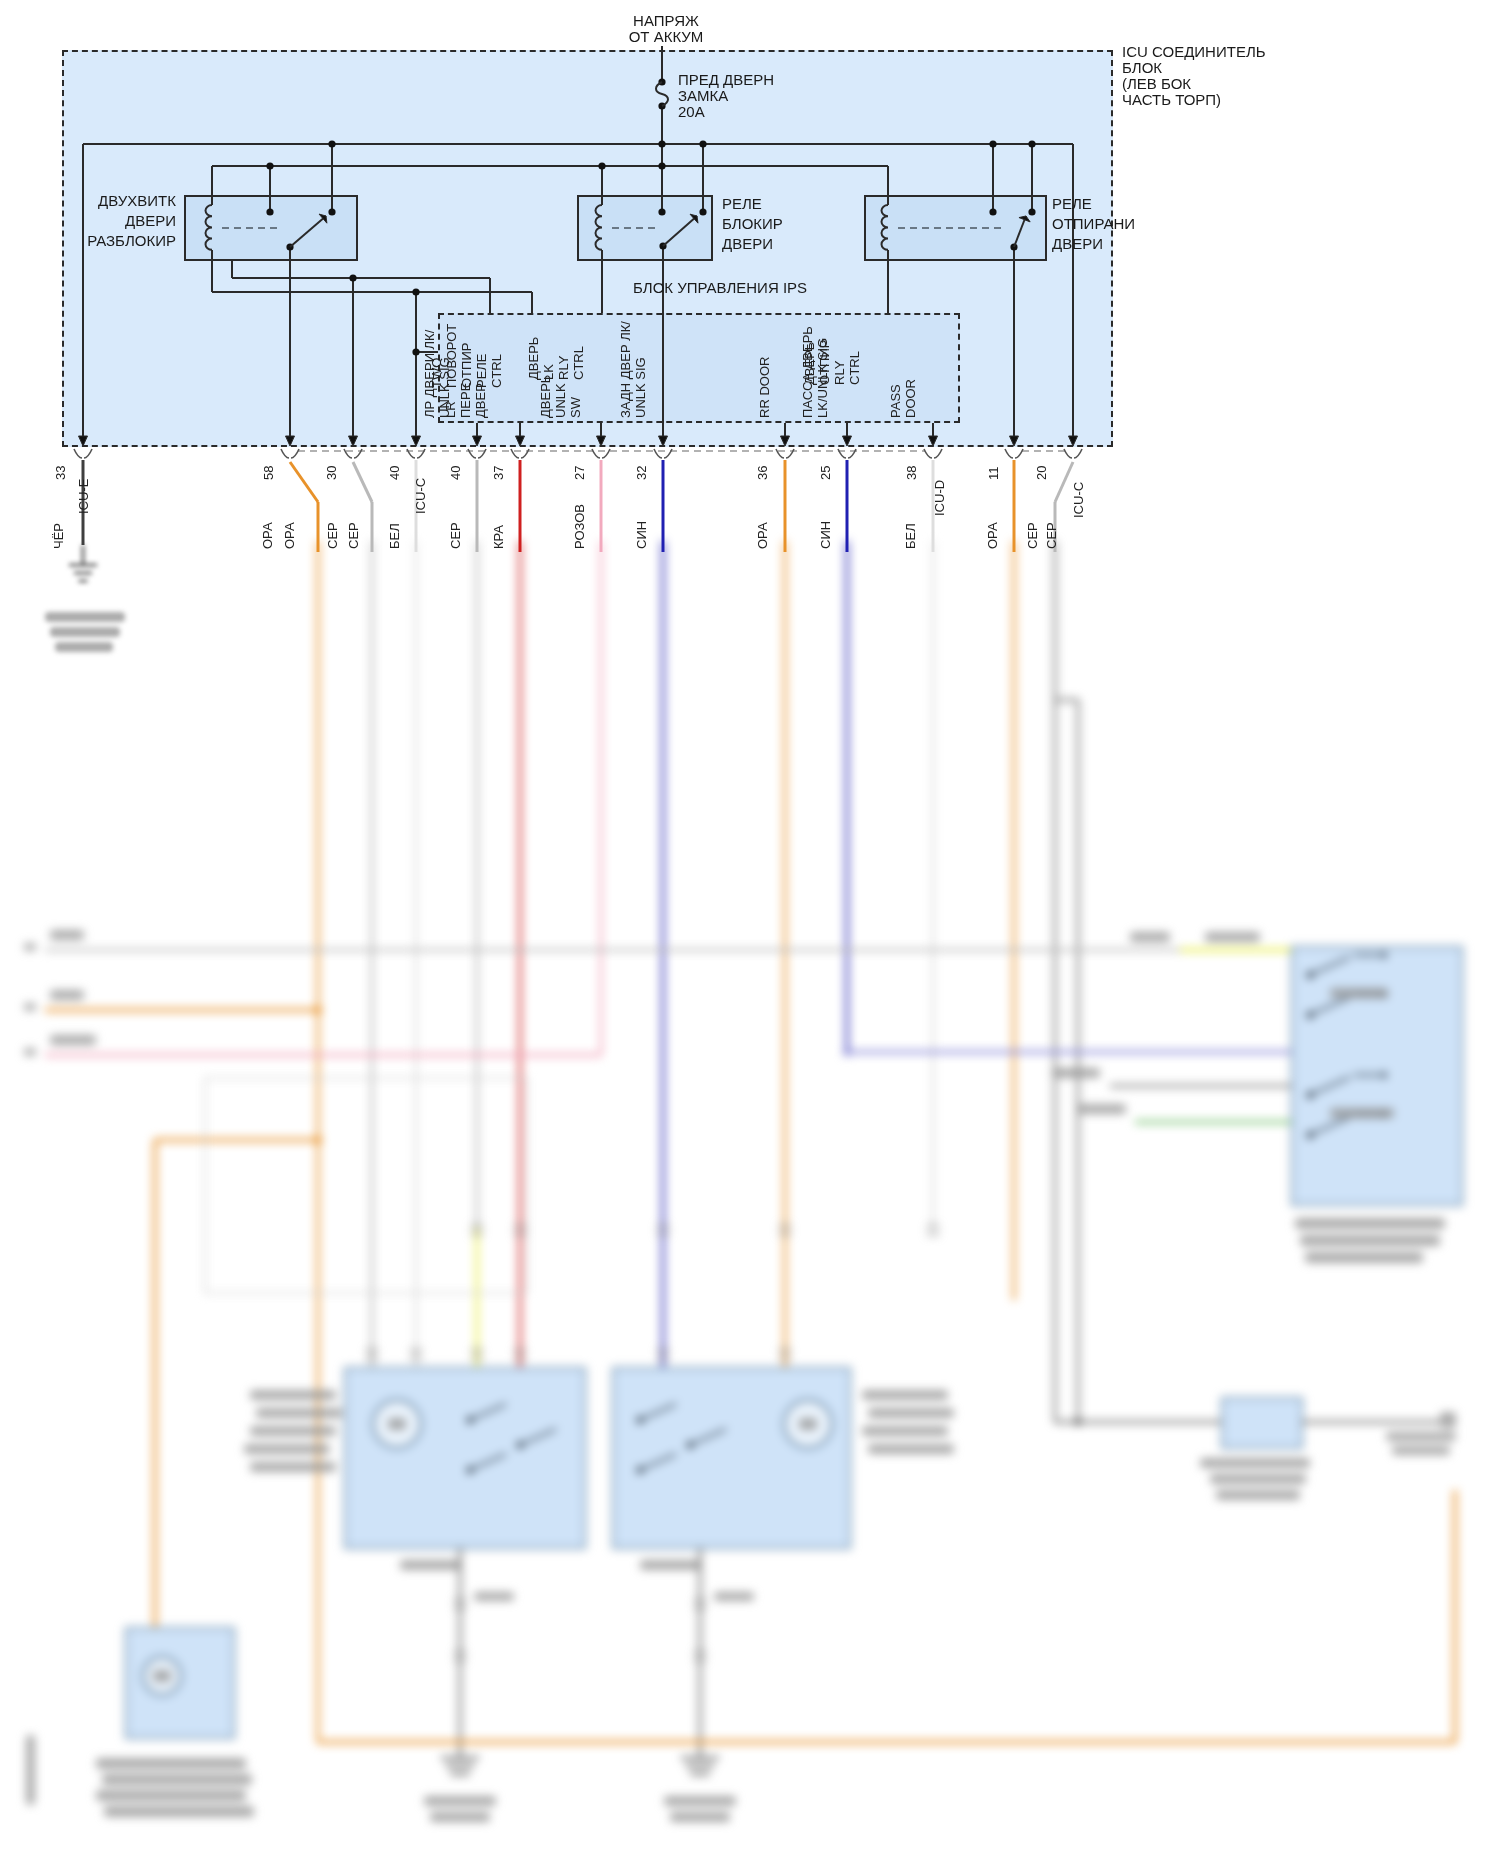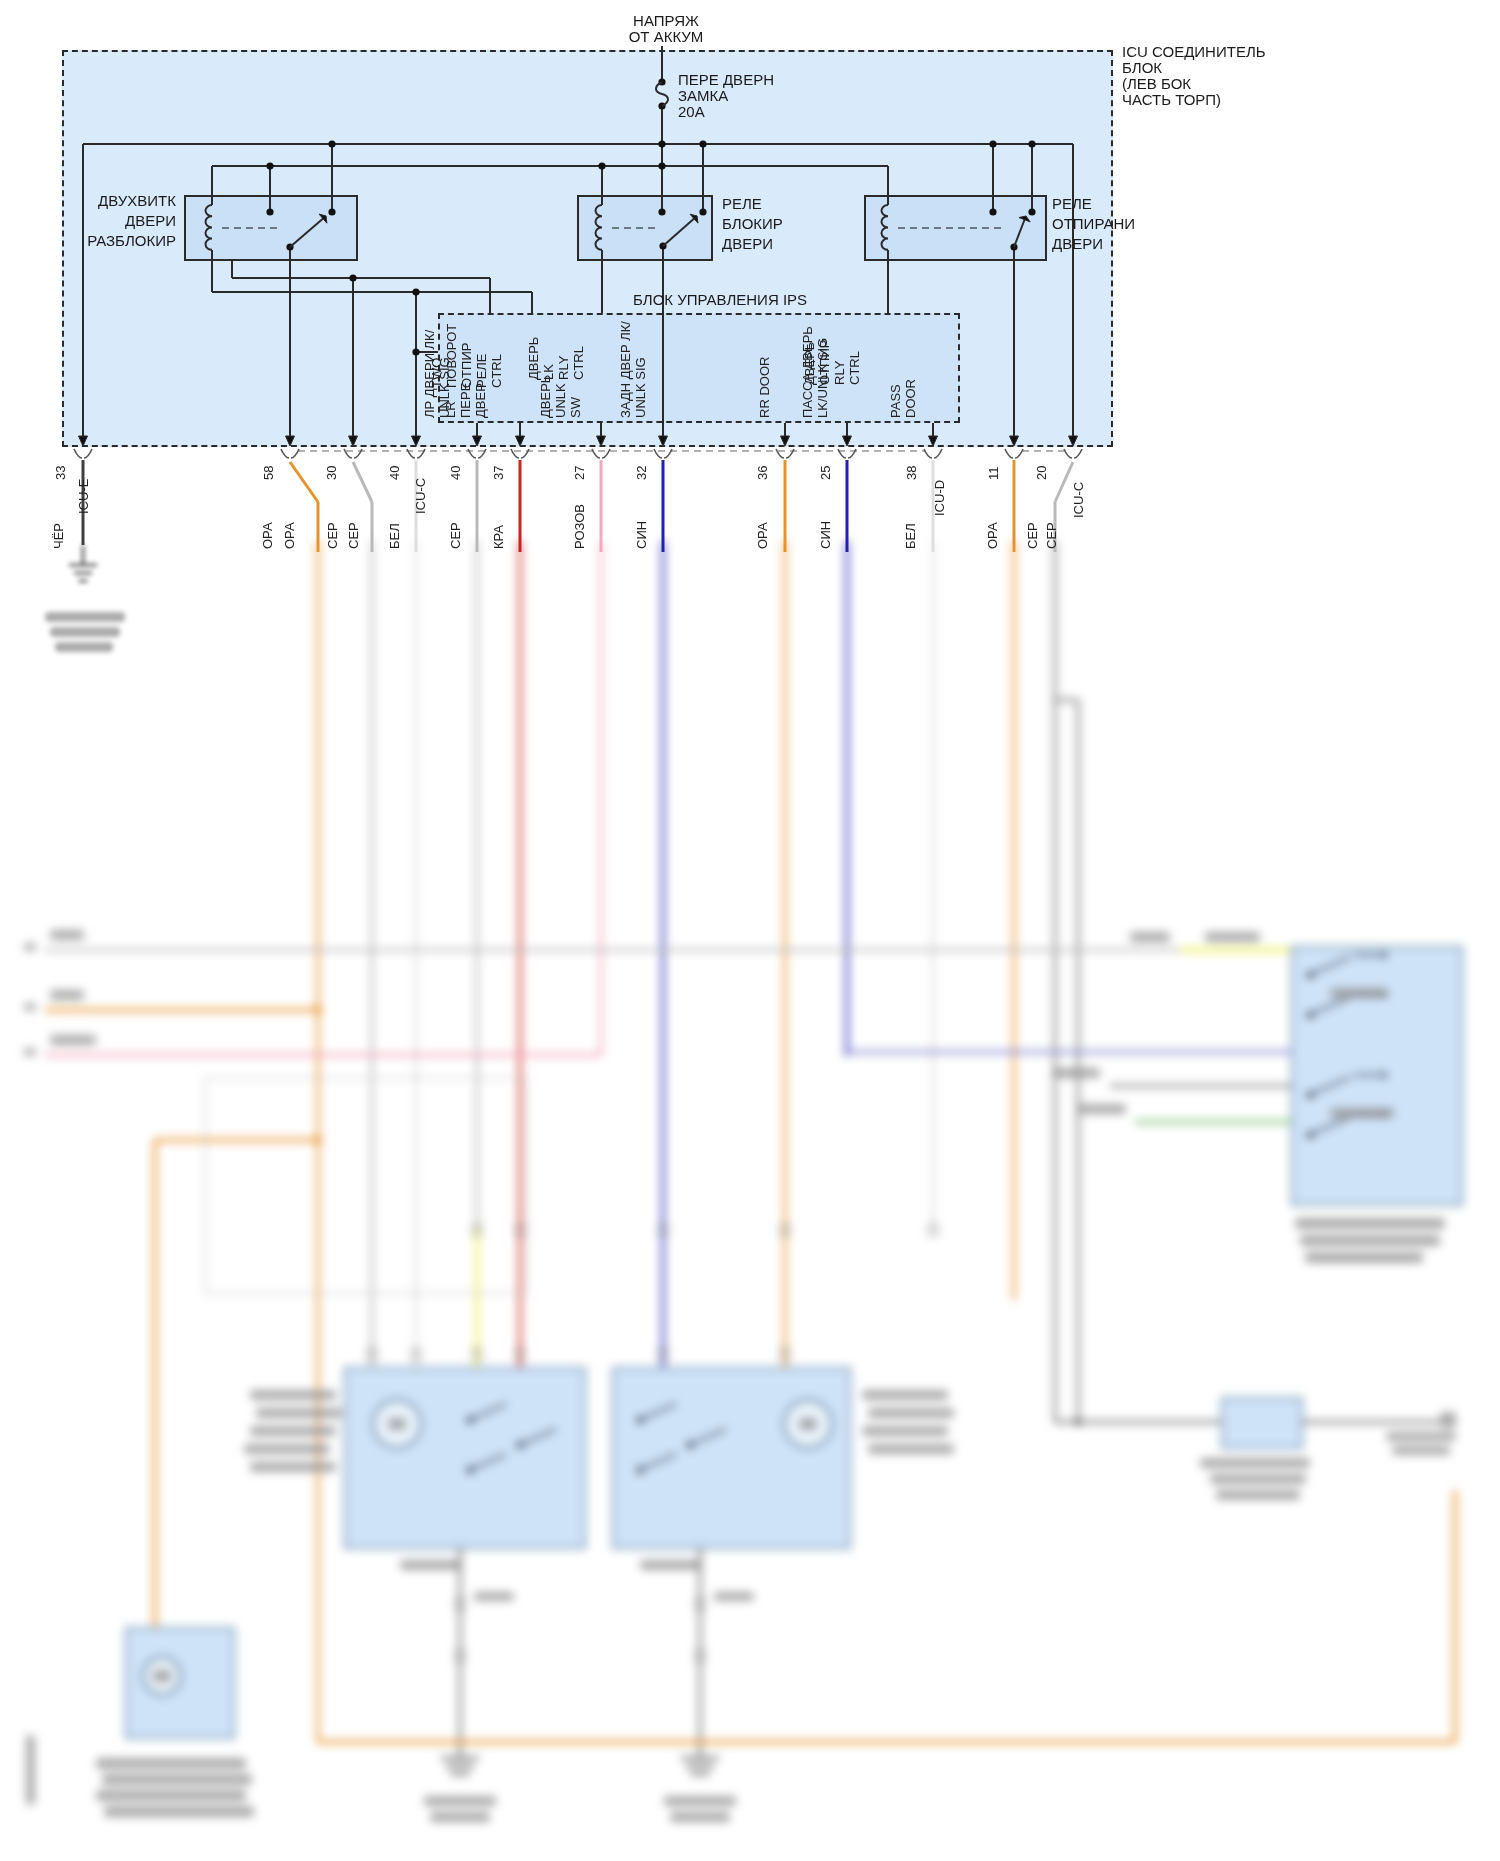--- a/index.html
+++ b/index.html
@@ -325,37 +325,37 @@
         <line x1="847" y1="460" x2="847" y2="552" stroke="#2020b2" stroke-width="3"></line>
         <line x1="933" y1="460" x2="933" y2="552" stroke="#dedede" stroke-width="3"></line>
         <line x1="1014" y1="460" x2="1014" y2="552" stroke="#e8922a" stroke-width="3"></line>
         <line x1="1073" y1="462" x2="1055" y2="502" stroke="#b9b9b9" stroke-width="3"></line>
         <line x1="1055" y1="502" x2="1055" y2="552" stroke="#b9b9b9" stroke-width="3"></line>
       </svg>
     </div>
 
   <div class="txt" style="left:606px;top:13px;width:120px;text-align:center;">НАПРЯЖ
 ОТ АККУМ</div>
-  <div class="txt" style="left:678px;top:72px;">ПЕРЕ ДВЕРН
+  <div class="txt" style="left:678px;top:72px;">ПРЕД ДВЕРН
 ЗАМКА
 20А</div>
   <div class="txt" style="left:1122px;top:44px;">ICU СОЕДИНИТЕЛЬ
 БЛОК
 (ЛЕВ БОК
 ЧАСТЬ ТОРП)</div>
   <div class="txt" style="left:56px;top:191px;width:120px;text-align:right;line-height:20px;">ДВУХВИТК
 ДВЕРИ
 РАЗБЛОКИР</div>
   <div class="txt" style="left:722px;top:194px;line-height:20px;">РЕЛЕ
 БЛОКИР
 ДВЕРИ</div>
   <div class="txt" style="left:1052px;top:194px;line-height:20px;">РЕЛЕ
 ОТПИРАНИ
 ДВЕРИ</div>
-  <div class="txt" style="left:633px;top:292px;">БЛОК УПРАВЛЕНИЯ IPS</div>
+  <div class="txt" style="left:633px;top:280px;">БЛОК УПРАВЛЕНИЯ IPS</div>
 
   <div id="ips-signal-labels" class="abs">
       <span class="vt" style="left: 452px; top: 388px;">ЛР ДВЕРИ ЛК/
 UNLK SIG</span>
       <span class="vt" style="left: 488px; top: 373px;">LR
 ПЕРЕ
 ДВЕР</span>
       <span class="vt" style="left: 504px; top: 313px;">TWO
 ПОВОРОТ
 ОТПИР

